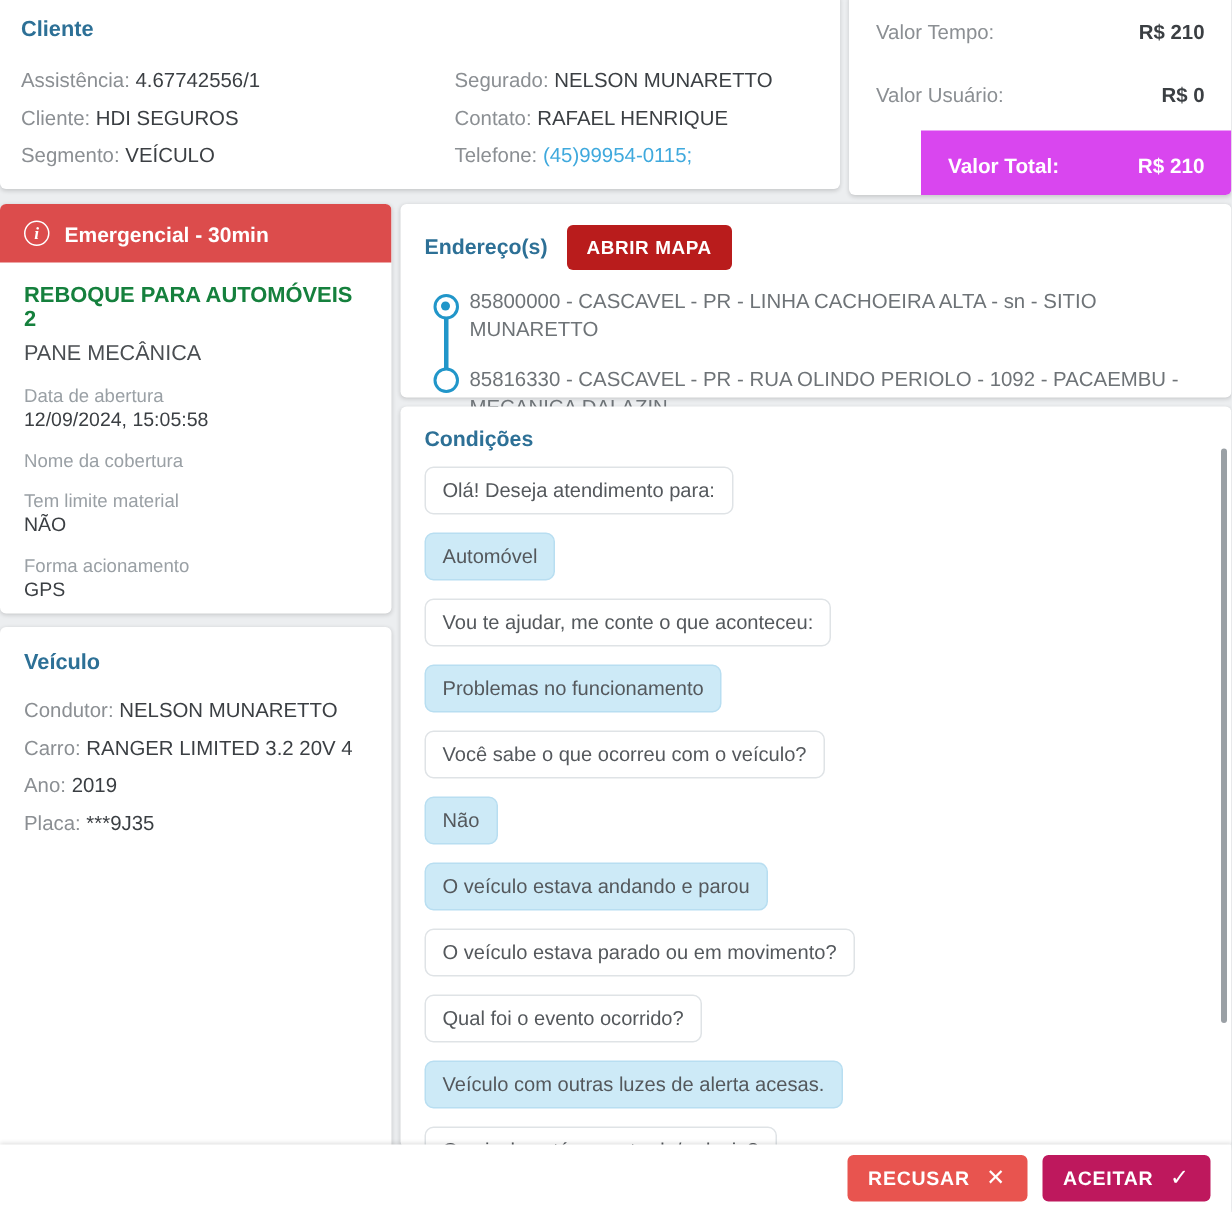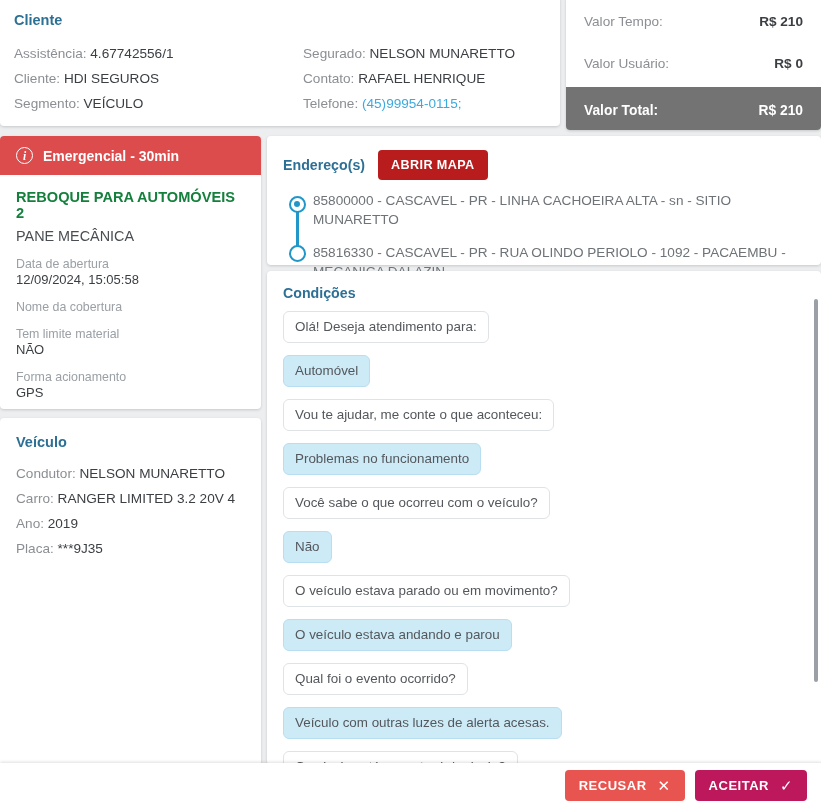--- a/index.html
+++ b/index.html
@@ -47,21 +47,21 @@
   }
   .val-row {
     display: flex; justify-content: space-between; align-items: center;
     padding: 0 18px; height: 42px;
     font-size: 13.6px; color: #8b8f93;
   }
   .val-row .amt { color: #3b3f43; font-weight: 700; }
   .val-total {
     display: flex; justify-content: space-between; align-items: center;
     padding: 0 18px; height: 47px; margin-top: 3px;
-    background: #737373; color: #fff; font-size: 13.8px; font-weight: 700;
+    background: #d946ef; color: #fff; font-size: 13.8px; font-weight: 700; margin-left: 48px;
   }
 
   
   .emerg-card {
     position: absolute; left: 0; top: 136px;
     width: 261px; height: 273px;
     overflow: hidden;
   }
   .emerg-head {
     background: #dc4c4c; color: #fff;
@@ -292,22 +292,22 @@
 
   <div class="card cond-card">
     <div class="sec-title">Condições</div>
     <div class="chat">
       <span class="msg"><span class="bubble q">Olá! Deseja atendimento para:</span></span>
       <span class="msg"><span class="bubble a">Automóvel</span></span>
       <span class="msg"><span class="bubble q">Vou te ajudar, me conte o que aconteceu:</span></span>
       <span class="msg"><span class="bubble a">Problemas no funcionamento</span></span>
       <span class="msg"><span class="bubble q">Você sabe o que ocorreu com o veículo?</span></span>
       <span class="msg"><span class="bubble a">Não</span></span>
+      <span class="msg"><span class="bubble a">O veículo estava andando e parou</span></span>
       <span class="msg"><span class="bubble q">O veículo estava parado ou em movimento?</span></span>
-      <span class="msg"><span class="bubble a">O veículo estava andando e parou</span></span>
       <span class="msg"><span class="bubble q">Qual foi o evento ocorrido?</span></span>
       <span class="msg"><span class="bubble a">Veículo com outras luzes de alerta acesas.</span></span>
       <span class="msg"><span class="bubble q">O veiculo está em estrada/rodovia?</span></span>
 
     </div>
     <div class="scrollbar"></div>
   </div>
 
   <div class="footer">
     <button class="act-btn refuse">

